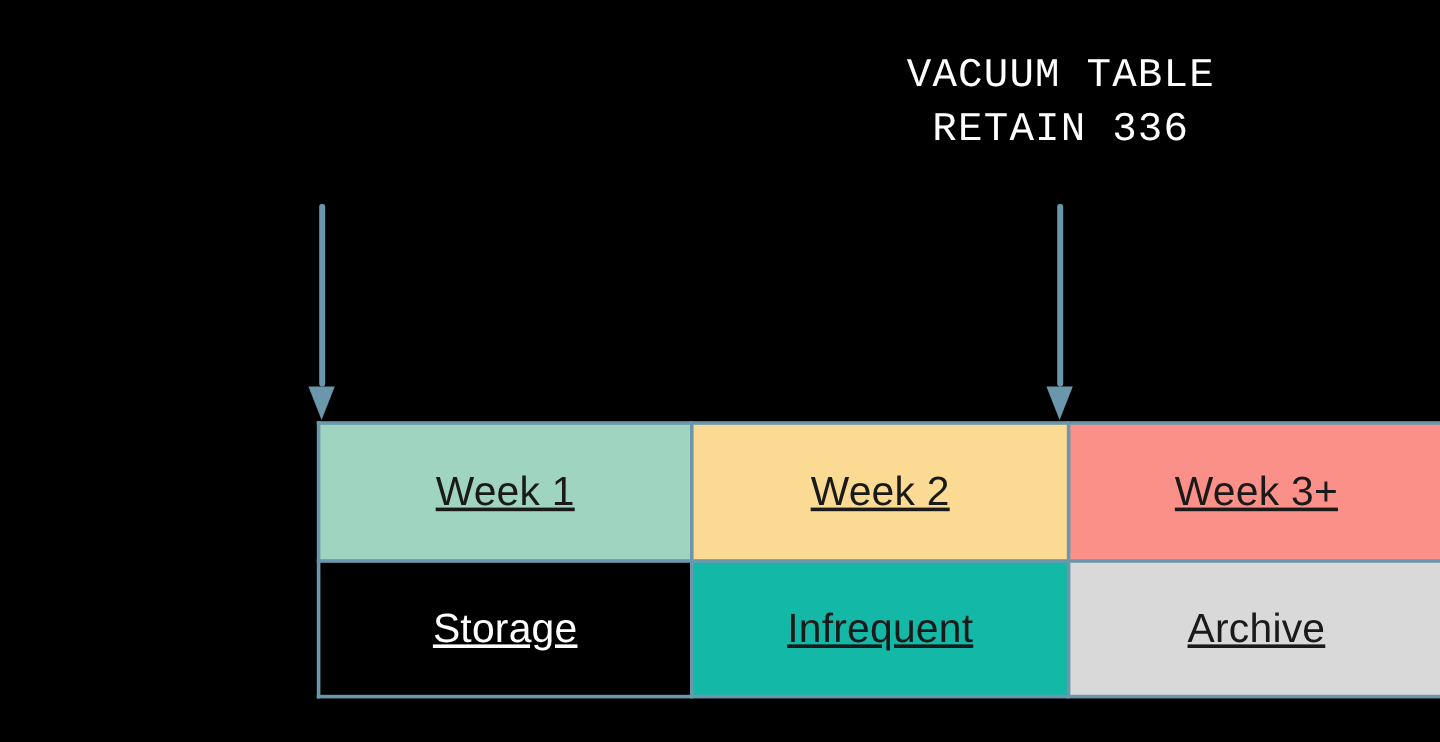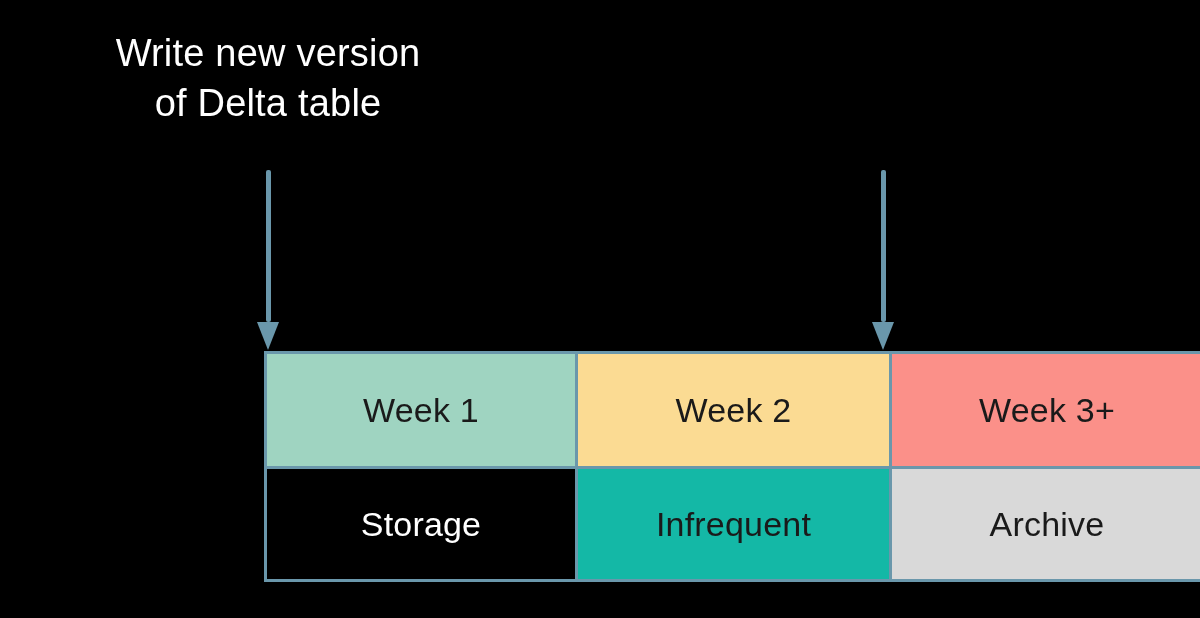--- a/index.html
+++ b/index.html
@@ -85,46 +85,47 @@
   }
   #matrix td {
     border: 3px solid #6a97ab;
     text-align: center;
     vertical-align: middle;
     color: #1a1a1a;
     font-size: 34px;
     font-weight: 400;
     padding: 0;
     letter-spacing: 0.2px;
+    text-decoration: underline;
   }
   #matrix tr.age-row td    { height: 112px; }
   #matrix tr.tier-row td   { height: 110px; }
   #matrix td.c1 { width: 308px; }
   #matrix td.c2 { width: 311px; }
   #matrix td.c3 { width: 310px; }
 
   
   td.cell-transparent {
     background: transparent !important;
     color: #ffffff !important;
   }
 </style>
 </head>
 <body>
 
 <div id="canvas">
 
-  <div id="callout-write" class="callout sans">Write new version
-of Delta table</div>
 
   <div class="arrow" id="arrow-write">
     <div class="shaft" style="height: 152px; background: rgb(106, 151, 171);"></div>
     <div class="head" style="top: 152px; border-top: 28px solid rgb(106, 151, 171);"></div>
   </div>
 
+  <div id="callout-vacuum" class="callout mono">VACUUM TABLE
+RETAIN 336</div>
 
   <div class="arrow" id="arrow-vacuum">
     <div class="shaft" style="height: 152px; background: rgb(106, 151, 171);"></div>
     <div class="head" style="top: 152px; border-top: 28px solid rgb(106, 151, 171);"></div>
   </div>
 
   <div id="label-data-age" class="row-label">Data Age</div>
 
   <div id="label-storage-tier" class="row-label">Storage Tier</div>
 

